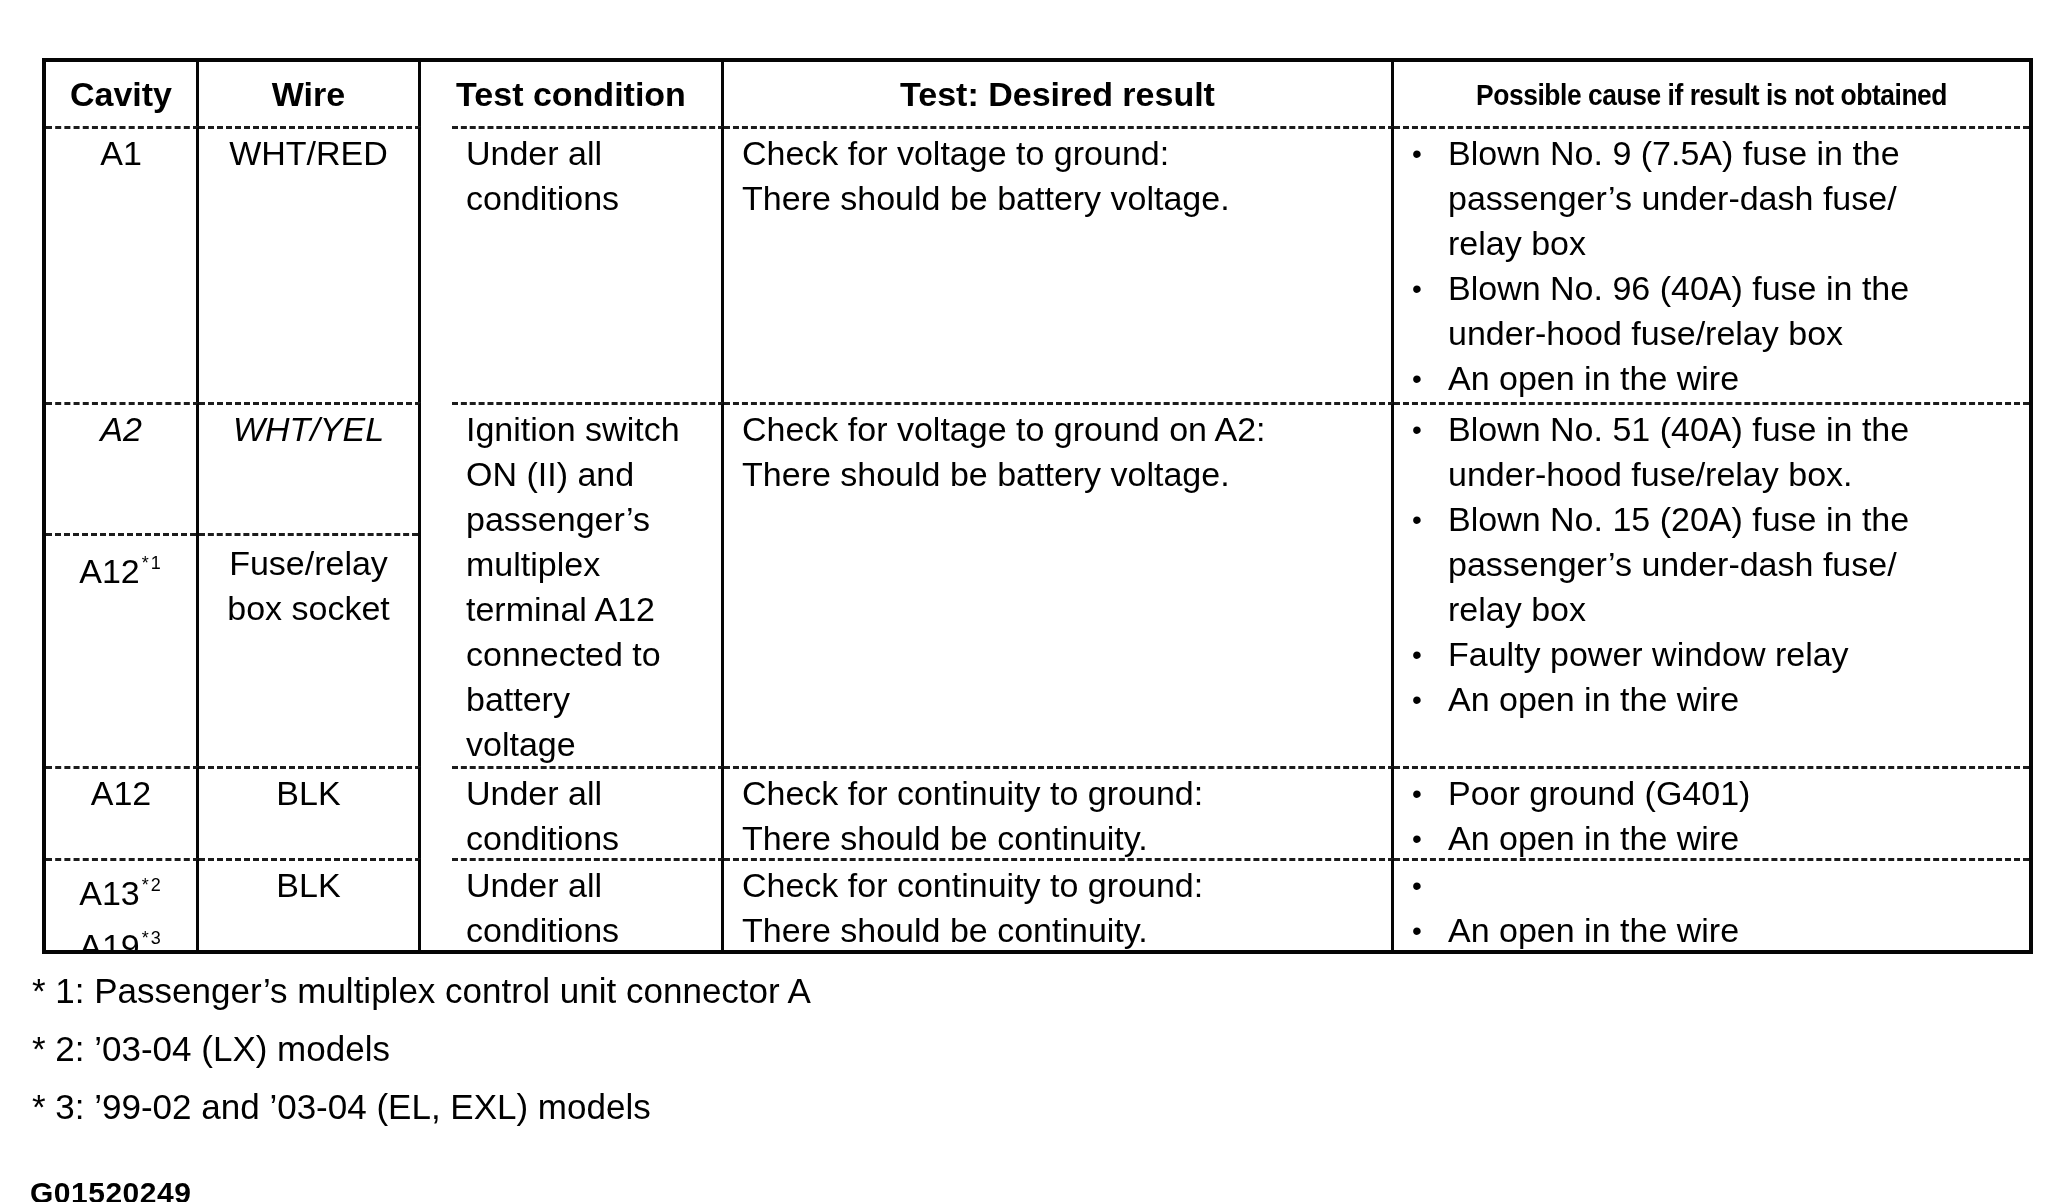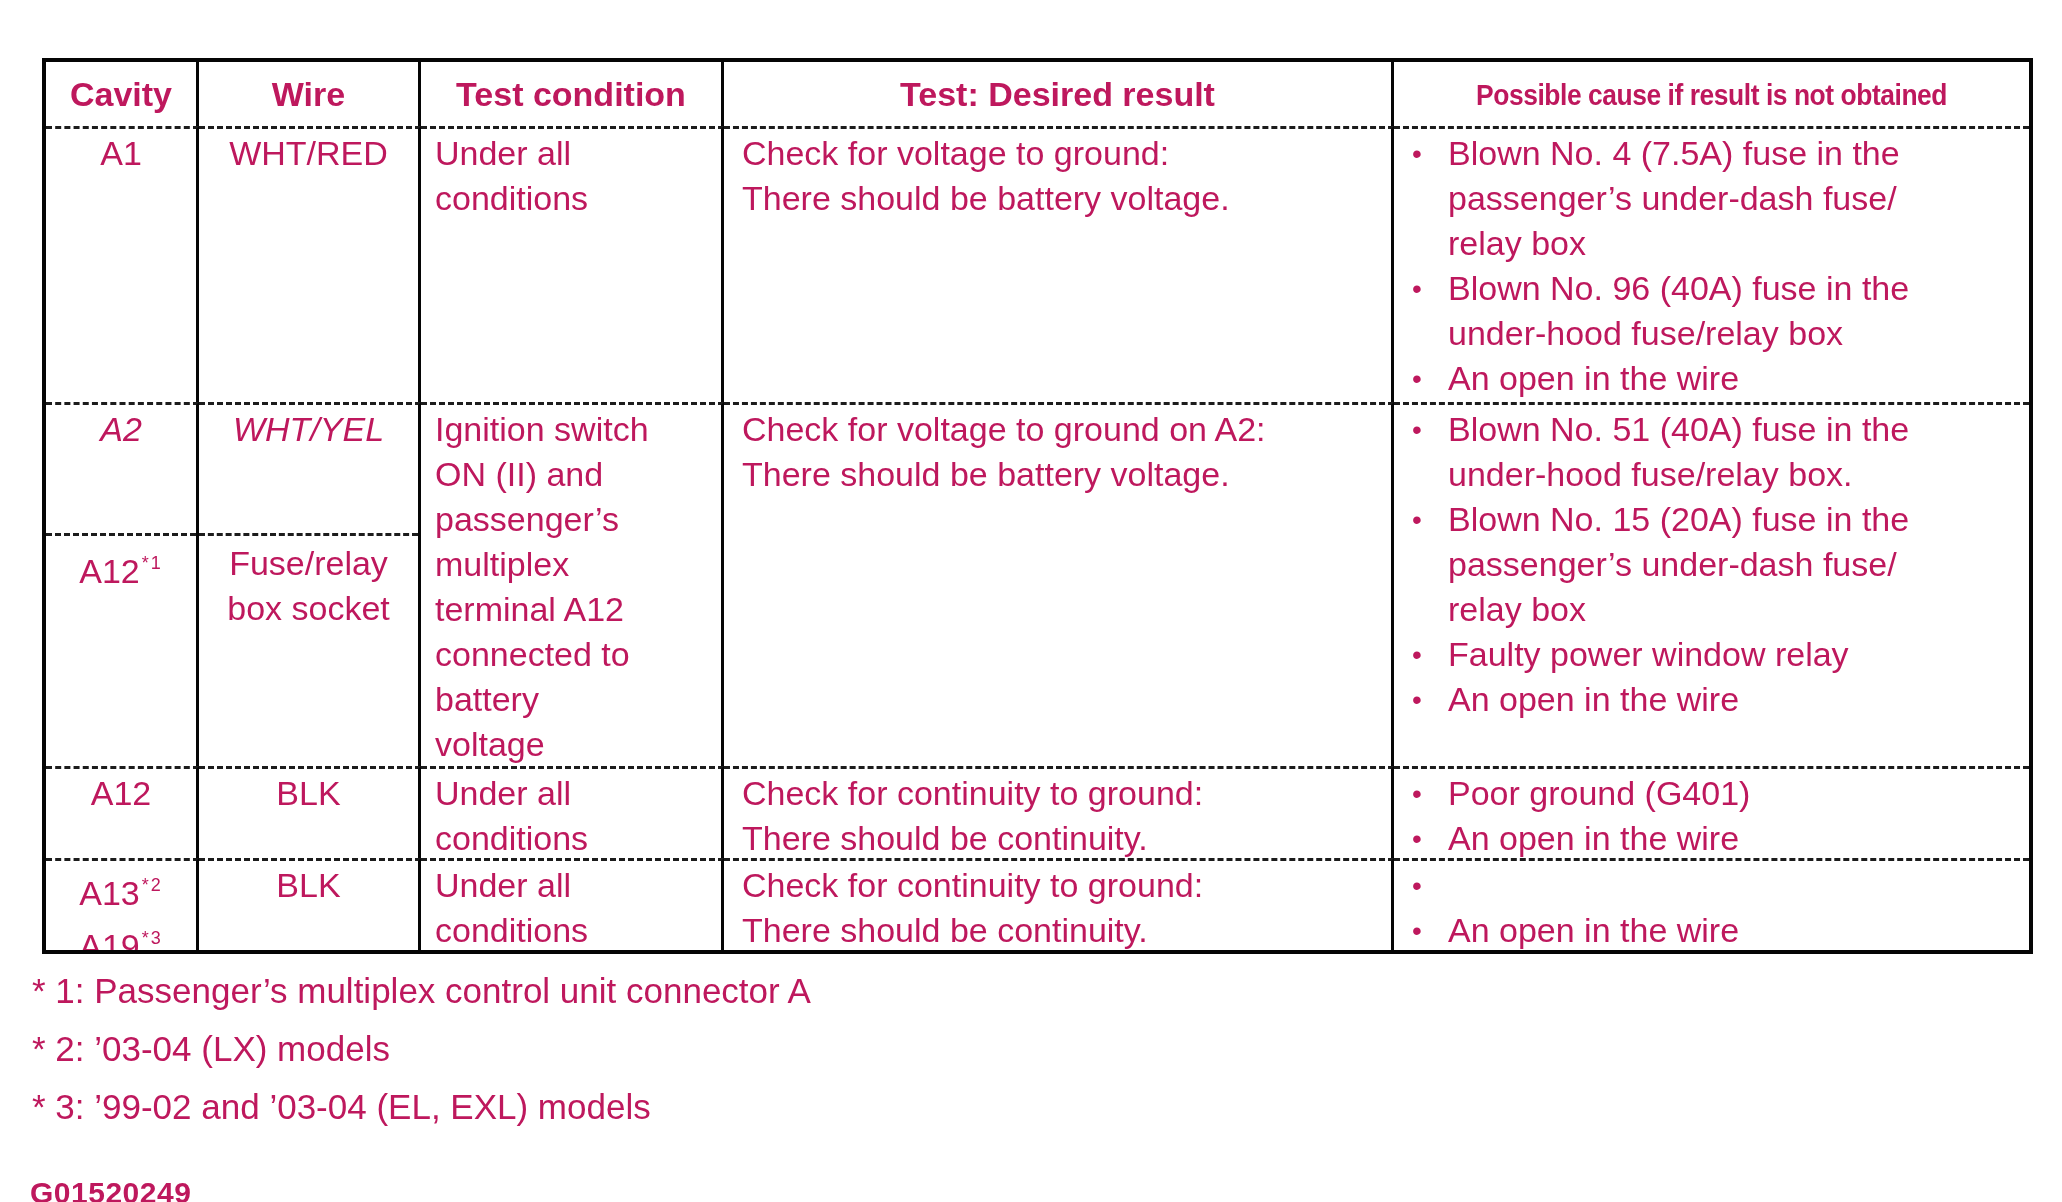--- a/index.html
+++ b/index.html
@@ -2,21 +2,21 @@
 <html><head>
 <meta charset="utf-8">
 <style>
   html, body { margin: 0; padding: 0; background: #ffffff; }
   .page {
     position: relative;
     width: 2062px;
     height: 1202px;
     background: #fff;
     font-family: "Liberation Sans", "DejaVu Sans", sans-serif;
-    color: #be185d;
+    color: #000000;
     -webkit-font-smoothing: antialiased;
   }
 
   
   .tbl {
     position: absolute;
     left: 42px;
     top: 58px;
     display: grid;
     grid-template-columns: 153px 222px 303px 670px 635px;
@@ -44,21 +44,21 @@
   }
   .th .condensed {
     display: inline-block;
     transform: scaleX(0.88);
     font-size: 30px;
     letter-spacing: -0.5px;
     white-space: nowrap;
   }
 
   .c-center { text-align: center; }
-  .c-cond   { padding-left: 14px; padding-right: 22px; }
+  .c-cond   { padding-left: 14px; padding-right: 22px; margin-left: 31px; }
   .c-result { padding-left: 18px; padding-right: 6px; }
   .c-causes { padding-left: 14px; padding-right: 4px; }
 
   .pre { white-space: pre-line; }
 
   .split { display: flex; flex-direction: column; padding-top: 0; }
   .split-top {
     box-sizing: border-box;
     height: 131px;
     border-bottom: 3px dashed #1c1c1c;
@@ -130,21 +130,21 @@
 
     <div class="cell vline hdash c-center"><span>A1</span></div>
     <div class="cell vline hdash c-center"><span>WHT/RED</span></div>
     <div class="cell vline hdash c-cond pre">Under all
 conditions</div>
     <div class="cell vline hdash c-result pre">Check for voltage to ground:
 There should be battery voltage.</div>
     <div class="cell hdash c-causes">
       <div class="cause">
           <span class="bullet">•</span>
-          <span class="btxt">Blown No. 4 (7.5A) fuse in the
+          <span class="btxt">Blown No. 9 (7.5A) fuse in the
 passenger’s under-dash fuse/
 relay box</span>
         </div>
       <div class="cause">
           <span class="bullet">•</span>
           <span class="btxt">Blown No. 96 (40A) fuse in the
 under-hood fuse/relay box</span>
         </div>
       <div class="cause">
           <span class="bullet">•</span>

